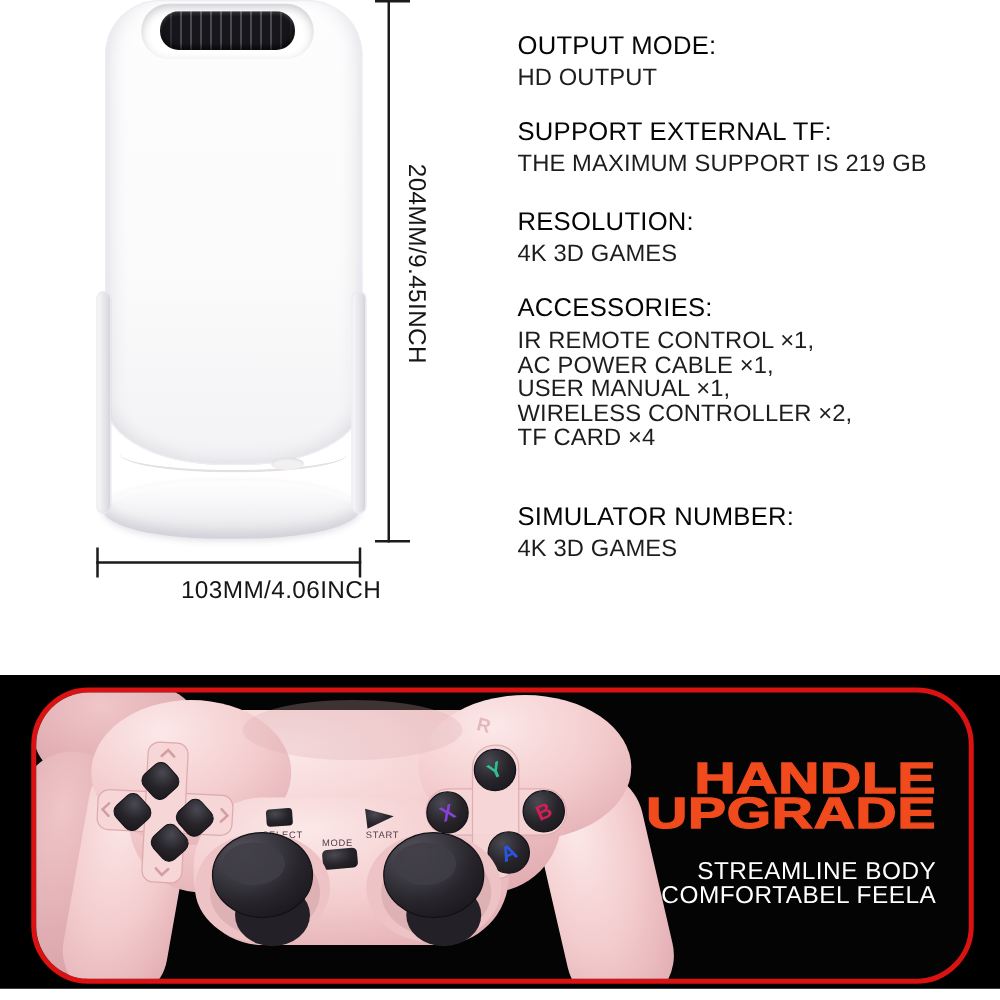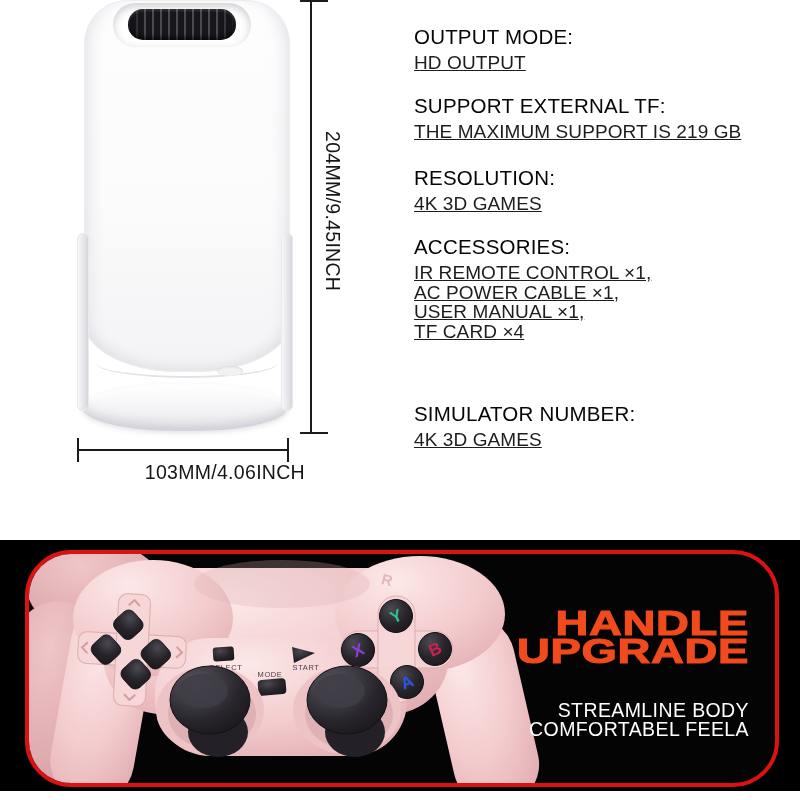--- a/index.html
+++ b/index.html
@@ -41,33 +41,33 @@
   .dim-label{position:absolute;color:#161616;font-size:19.5px;letter-spacing:.3px;}
   .dim-label.v{left:253px;top:200px;width:160px;height:22px;line-height:22px;text-align:center;
     transform:rotate(90deg);}
   .dim-label.h{left:93px;top:461px;width:212px;text-align:right;}
 
   
   .specs{position:absolute;left:414px;top:0;width:370px;color:#1d1d1d;}
   .spec-section{position:absolute;left:0;width:370px;}
   .spec-heading{font-size:20.5px;font-weight:normal;line-height:24px;margin-bottom:4px;color:#060606;
     letter-spacing:.2px;}
-  .spec-line{font-size:19px;line-height:19.5px;letter-spacing:.1px;text-decoration:underline;}
+  .spec-line{font-size:19px;line-height:19.5px;letter-spacing:.1px;}
   .s1{top:25px;} .s2{top:94px;} .s3{top:166px;} .s4{top:235px;} .s5{top:402px;}
 
   
   .promo-black{position:absolute;left:0;top:540px;width:800px;height:251px;background:#000;}
   .promo-panel{position:absolute;left:25px;top:10px;width:754px;height:237px;box-sizing:border-box;
     border:4px solid #dc1212;border-radius:46px;background:#040404;overflow:hidden;}
   .controllers-svg{position:absolute;left:-4px;top:-4px;}
   .promo-text{position:absolute;right:26px;top:55px;width:330px;text-align:right;z-index:2;}
   .promo-title{color:#f04a1d;font-size:35px;font-weight:bold;line-height:28px;
     -webkit-text-stroke:1.1px #f04a1d;letter-spacing:.5px;
     transform:scaleX(1.30);transform-origin:100% 50%;white-space:nowrap;}
-  .promo-sub{margin-top:36px;color:#ffffff;font-size:19.5px;line-height:18.5px;letter-spacing:.4px;
+  .promo-sub{margin-top:23px;color:#ffffff;font-size:19.5px;line-height:18.5px;letter-spacing:.4px;
     white-space:nowrap;}
 </style>
 </head>
 <body>
 
 <div class="page">
 
   <div class="device-body"></div>
   <div class="wheel-recess"></div>
   <div class="focus-wheel"></div>
@@ -98,20 +98,21 @@
     </div>
     <div class="spec-section s3">
       <div class="spec-heading">RESOLUTION:</div>
       <div class="spec-line">4K 3D GAMES</div>
     </div>
     <div class="spec-section s4">
       <div class="spec-heading">ACCESSORIES:</div>
       <div class="spec-line">IR REMOTE CONTROL ×1,</div>
       <div class="spec-line">AC POWER CABLE ×1,</div>
       <div class="spec-line">USER MANUAL ×1,</div>
+      <div class="spec-line">WIRELESS CONTROLLER ×2,</div>
       <div class="spec-line">TF CARD ×4</div>
     </div>
     <div class="spec-section s5">
       <div class="spec-heading">SIMULATOR NUMBER:</div>
       <div class="spec-line">4K 3D GAMES</div>
     </div>
   </div>
 
   <div class="promo-black">
     <div class="promo-panel">

